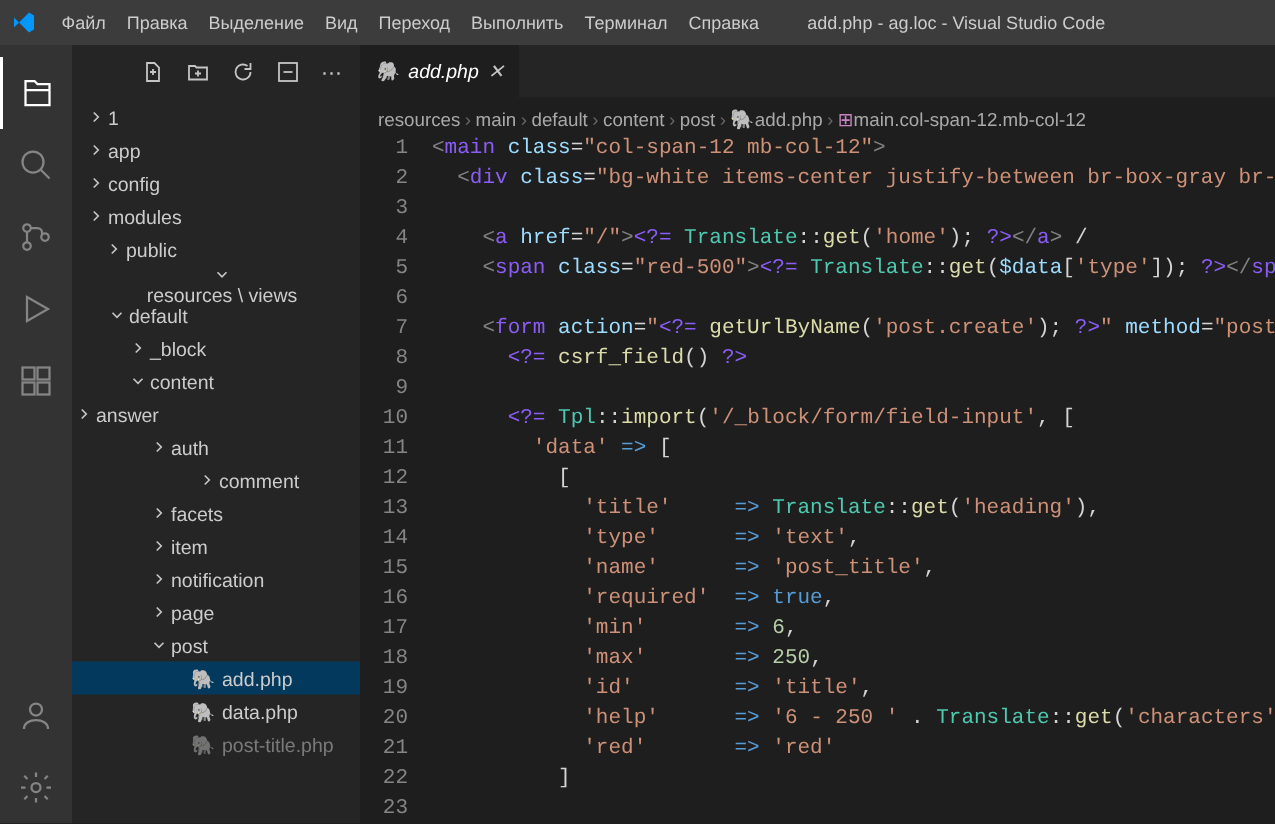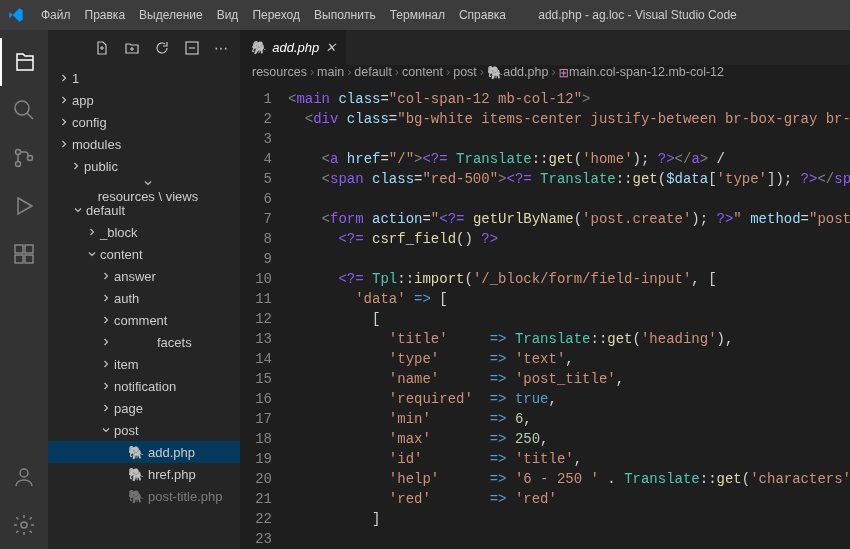--- a/index.html
+++ b/index.html
@@ -19,21 +19,21 @@
 .sidebar-actions svg { cursor: pointer; }
 .tree { flex: 1; overflow-y: auto; font-size: 13px; padding-top: 2px; }
 .tree-item { display: flex; align-items: center; height: 22px; cursor: pointer; color: #cccccc; white-space: nowrap; }
 .tree-item.selected { background: #04395e; }
 .tree-item .twisty { width: 16px; display: flex; align-items: center; justify-content: center; color: #c5c5c5; }
 .tree-item .ficon { width: 16px; height: 16px; margin-right: 4px; display: flex; align-items: center; justify-content: center; }
 .editor { flex: 1; background: #1e1e1e; display: flex; flex-direction: column; overflow: hidden; }
 .tabs { height: 35px; background: #252526; display: flex; }
 .tab { display: flex; align-items: center; padding: 0 10px; background: #1e1e1e; color: #ffffff; font-style: italic; gap: 6px; }
 .tab .close { color: #c5c5c5; cursor: pointer; }
-.breadcrumbs { height: 22px; display: flex; align-items: flex-start; padding: 0 12px; color: #a9a9a9; font-size: 12.5px; overflow: hidden; white-space: nowrap; }
+.breadcrumbs { height: 22px; display: flex; align-items: flex-end; padding: 0 12px; color: #a9a9a9; font-size: 12.5px; overflow: hidden; white-space: nowrap; }
 .breadcrumbs .sep { margin: 0 3px; color: #666; }
 .code { flex: 1; display: flex; overflow: hidden; font-family: Consolas, "Courier New", monospace; font-size: 14px; line-height: 20px; }
 .gutter { width: 48px; text-align: right; padding-right: 16px; color: #858585; user-select: none; padding-top: 2px; }
 .gutter div { height: 20px; }
 .lines { flex: 1; white-space: pre; color: #d4d4d4; padding-top: 2px; overflow: hidden; }
 .lines div { height: 20px; }
 .t-tag { color: #808080; }
 .t-name { color: #8b5cf6; }
 .t-attr { color: #9cdcfe; }
 .t-str { color: #ce9178; }
@@ -204,45 +204,45 @@
           <span>_block</span>
         </div>
         <div class="tree-item" style="padding-left: 36px;">
           <span class="twisty">
             <svg width="12" height="12" viewBox="0 0 16 16">
               <path d="M4 6l4 4 4-4" fill="none" stroke="currentColor" stroke-width="1.5"></path>
             </svg>
           </span>
           <span>content</span>
         </div>
-        <div class="tree-item" style="padding-left: 50px;">
+        <div class="tree-item" style="">
           <span class="twisty">
             <svg width="12" height="12" viewBox="0 0 16 16">
               <path d="M6 4l4 4-4 4" fill="none" stroke="currentColor" stroke-width="1.5"></path>
             </svg>
           </span>
           <span>answer</span>
         </div>
         <div class="tree-item" style="padding-left: 50px;">
           <span class="twisty">
             <svg width="12" height="12" viewBox="0 0 16 16">
               <path d="M6 4l4 4-4 4" fill="none" stroke="currentColor" stroke-width="1.5"></path>
             </svg>
           </span>
           <span>auth</span>
         </div>
-        <div class="tree-item" style="padding-left: 50px;">
+        <div class="tree-item" style="padding-left: 50px; margin-left: 32px;">
           <span class="twisty">
             <svg width="12" height="12" viewBox="0 0 16 16">
               <path d="M6 4l4 4-4 4" fill="none" stroke="currentColor" stroke-width="1.5"></path>
             </svg>
           </span>
           <span>comment</span>
         </div>
-        <div class="tree-item" style="padding-left: 50px; gap: 43px;">
+        <div class="tree-item" style="padding-left: 50px;">
           <span class="twisty">
             <svg width="12" height="12" viewBox="0 0 16 16">
               <path d="M6 4l4 4-4 4" fill="none" stroke="currentColor" stroke-width="1.5"></path>
             </svg>
           </span>
           <span>facets</span>
         </div>
         <div class="tree-item" style="padding-left: 50px;">
           <span class="twisty">
             <svg width="12" height="12" viewBox="0 0 16 16">
@@ -276,21 +276,21 @@
           <span>post</span>
         </div>
         <div class="tree-item selected" style="padding-left: 64px;">
           <span class="twisty"></span>
           <span class="ficon php-icon">🐘</span>
           <span>add.php</span>
         </div>
         <div class="tree-item" style="padding-left: 64px;">
           <span class="twisty"></span>
           <span class="ficon php-icon">🐘</span>
-          <span>href.php</span>
+          <span>data.php</span>
         </div>
         <div class="tree-item" style="padding-left: 64px; opacity: 0.5;">
           <span class="twisty"></span>
           <span class="ficon php-icon">🐘</span>
           <span>post-title.php</span>
         </div>
       </div>
   </div>
 
   <div class="editor">

